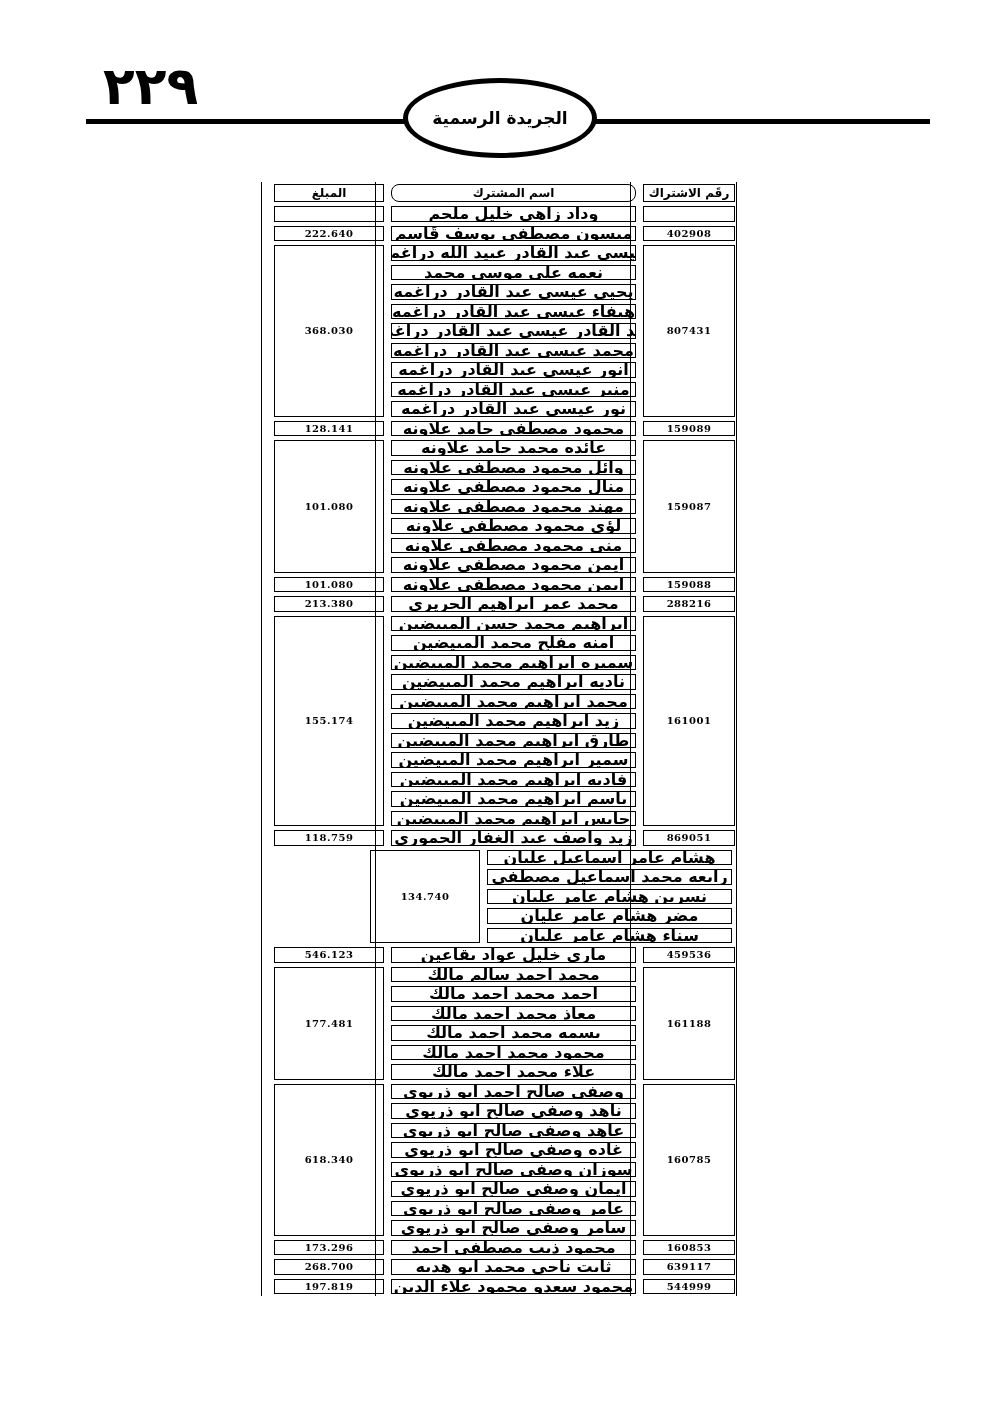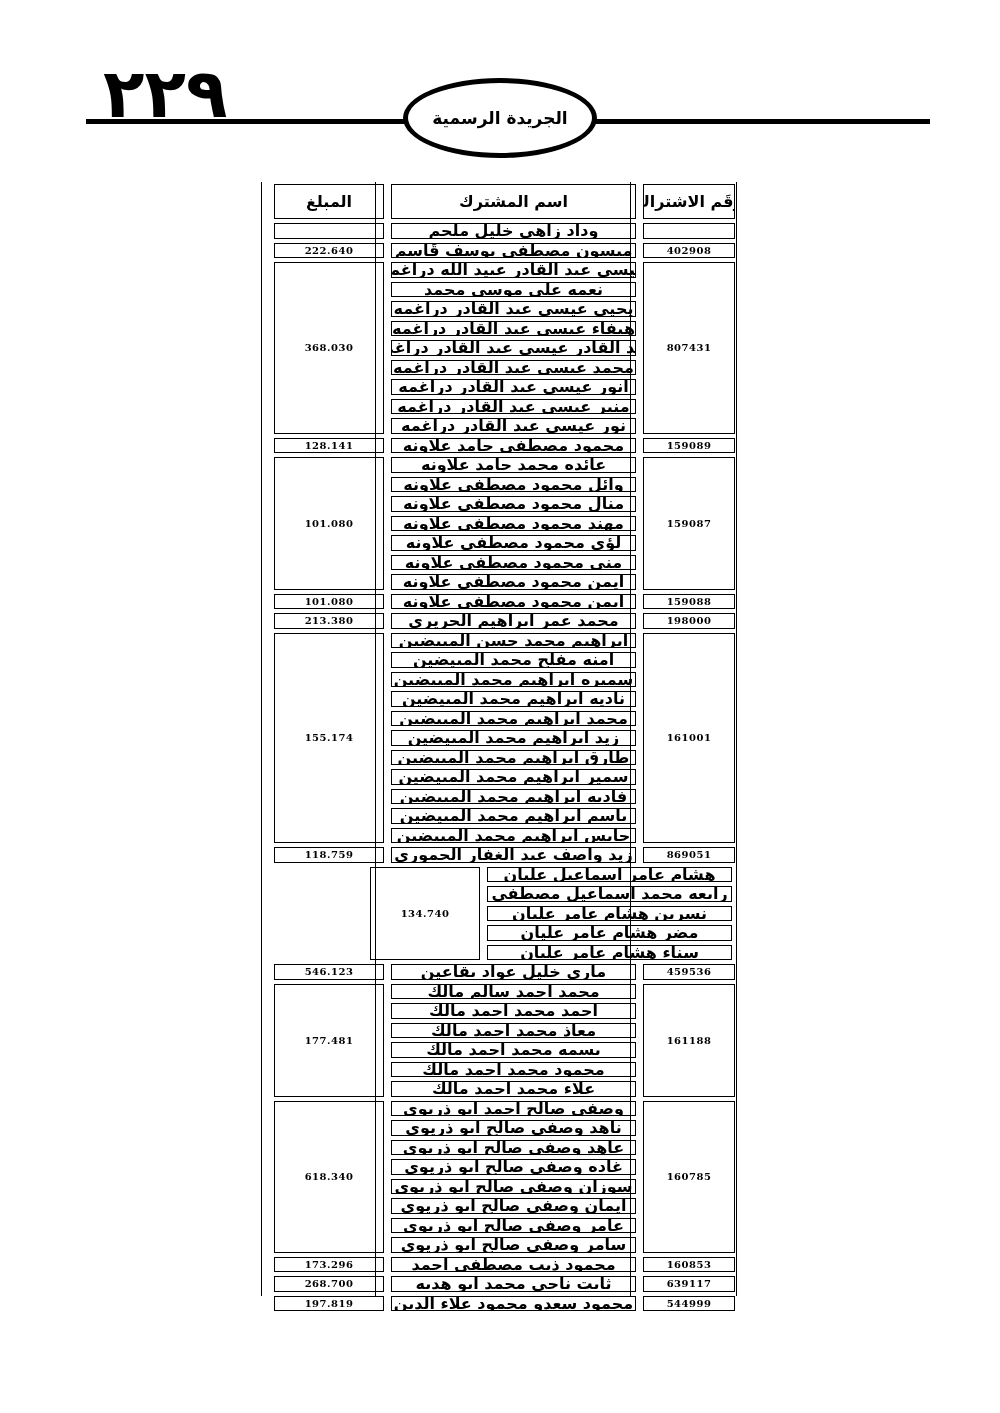--- a/index.html
+++ b/index.html
@@ -7,21 +7,21 @@
     width:1000px; height:1413px;
     background:#ffffff;
     position:relative;
     font-family:"DejaVu Sans", sans-serif;
     color:#000;
     overflow:hidden;
   }
   
   .page-number {
     position:absolute; left:103px; top:60px;
-    font-size:68px; font-weight:bold; letter-spacing:2px;
+    font-size:52px; font-weight:bold; letter-spacing:2px;
     font-family:"DejaVu Sans", sans-serif;
     line-height:1;
   }
   .header-rule {
     position:absolute; left:86px; top:119px;
     width:844px; height:5px; background:#000;
   }
   .title-ellipse {
     position:absolute; left:403px; top:78px;
     width:194px; height:80px;
@@ -53,23 +53,23 @@
   .cell-name   { width:255px; }
   .cell-amount { width:114px; }
   .box {
     box-sizing:border-box;
     border:1px solid #000;
     display:flex; align-items:center; justify-content:center;
     overflow:hidden; white-space:nowrap;
   }
   .cell-number .box, .cell-amount .box { flex:1; margin:2px 2px; min-height:15.5px; }
   .cell-name .box { height:15.5px; margin:2px 5px; }
-  .header-row .box { font-size:16px; font-weight:bold; }
+  .header-row .box { font-size:12px; font-weight:bold; }
   .header-row .cell-number .box, .header-row .cell-amount .box { min-height:18px; }
-  .header-row .cell-name .box { height:35px; }
+  .header-row .cell-name .box { height:18px;border-radius:8px; }
   .num {
     font-family:"DejaVu Serif","Liberation Serif",serif;
     font-weight:bold; font-size:10px; direction:ltr;
     letter-spacing:0.5px;
   }
   .name {
     font-family:"DejaVu Sans",sans-serif;
     font-weight:bold; font-size:16px; direction:rtl;
   }
 </style>
@@ -178,21 +178,21 @@
         </div>
         <div class="cell cell-name">
           <div class="box name">ايمن محمود مصطفى علاونه</div>
         </div>
         <div class="cell cell-amount">
           <div class="box num">101.080</div>
         </div>
       </div>
       <div class="record">
         <div class="cell cell-number">
-          <div class="box num">198000</div>
+          <div class="box num">288216</div>
         </div>
         <div class="cell cell-name">
           <div class="box name">محمد عمر ابراهيم الجريري</div>
         </div>
         <div class="cell cell-amount">
           <div class="box num">213.380</div>
         </div>
       </div>
       <div class="record">
         <div class="cell cell-number">

